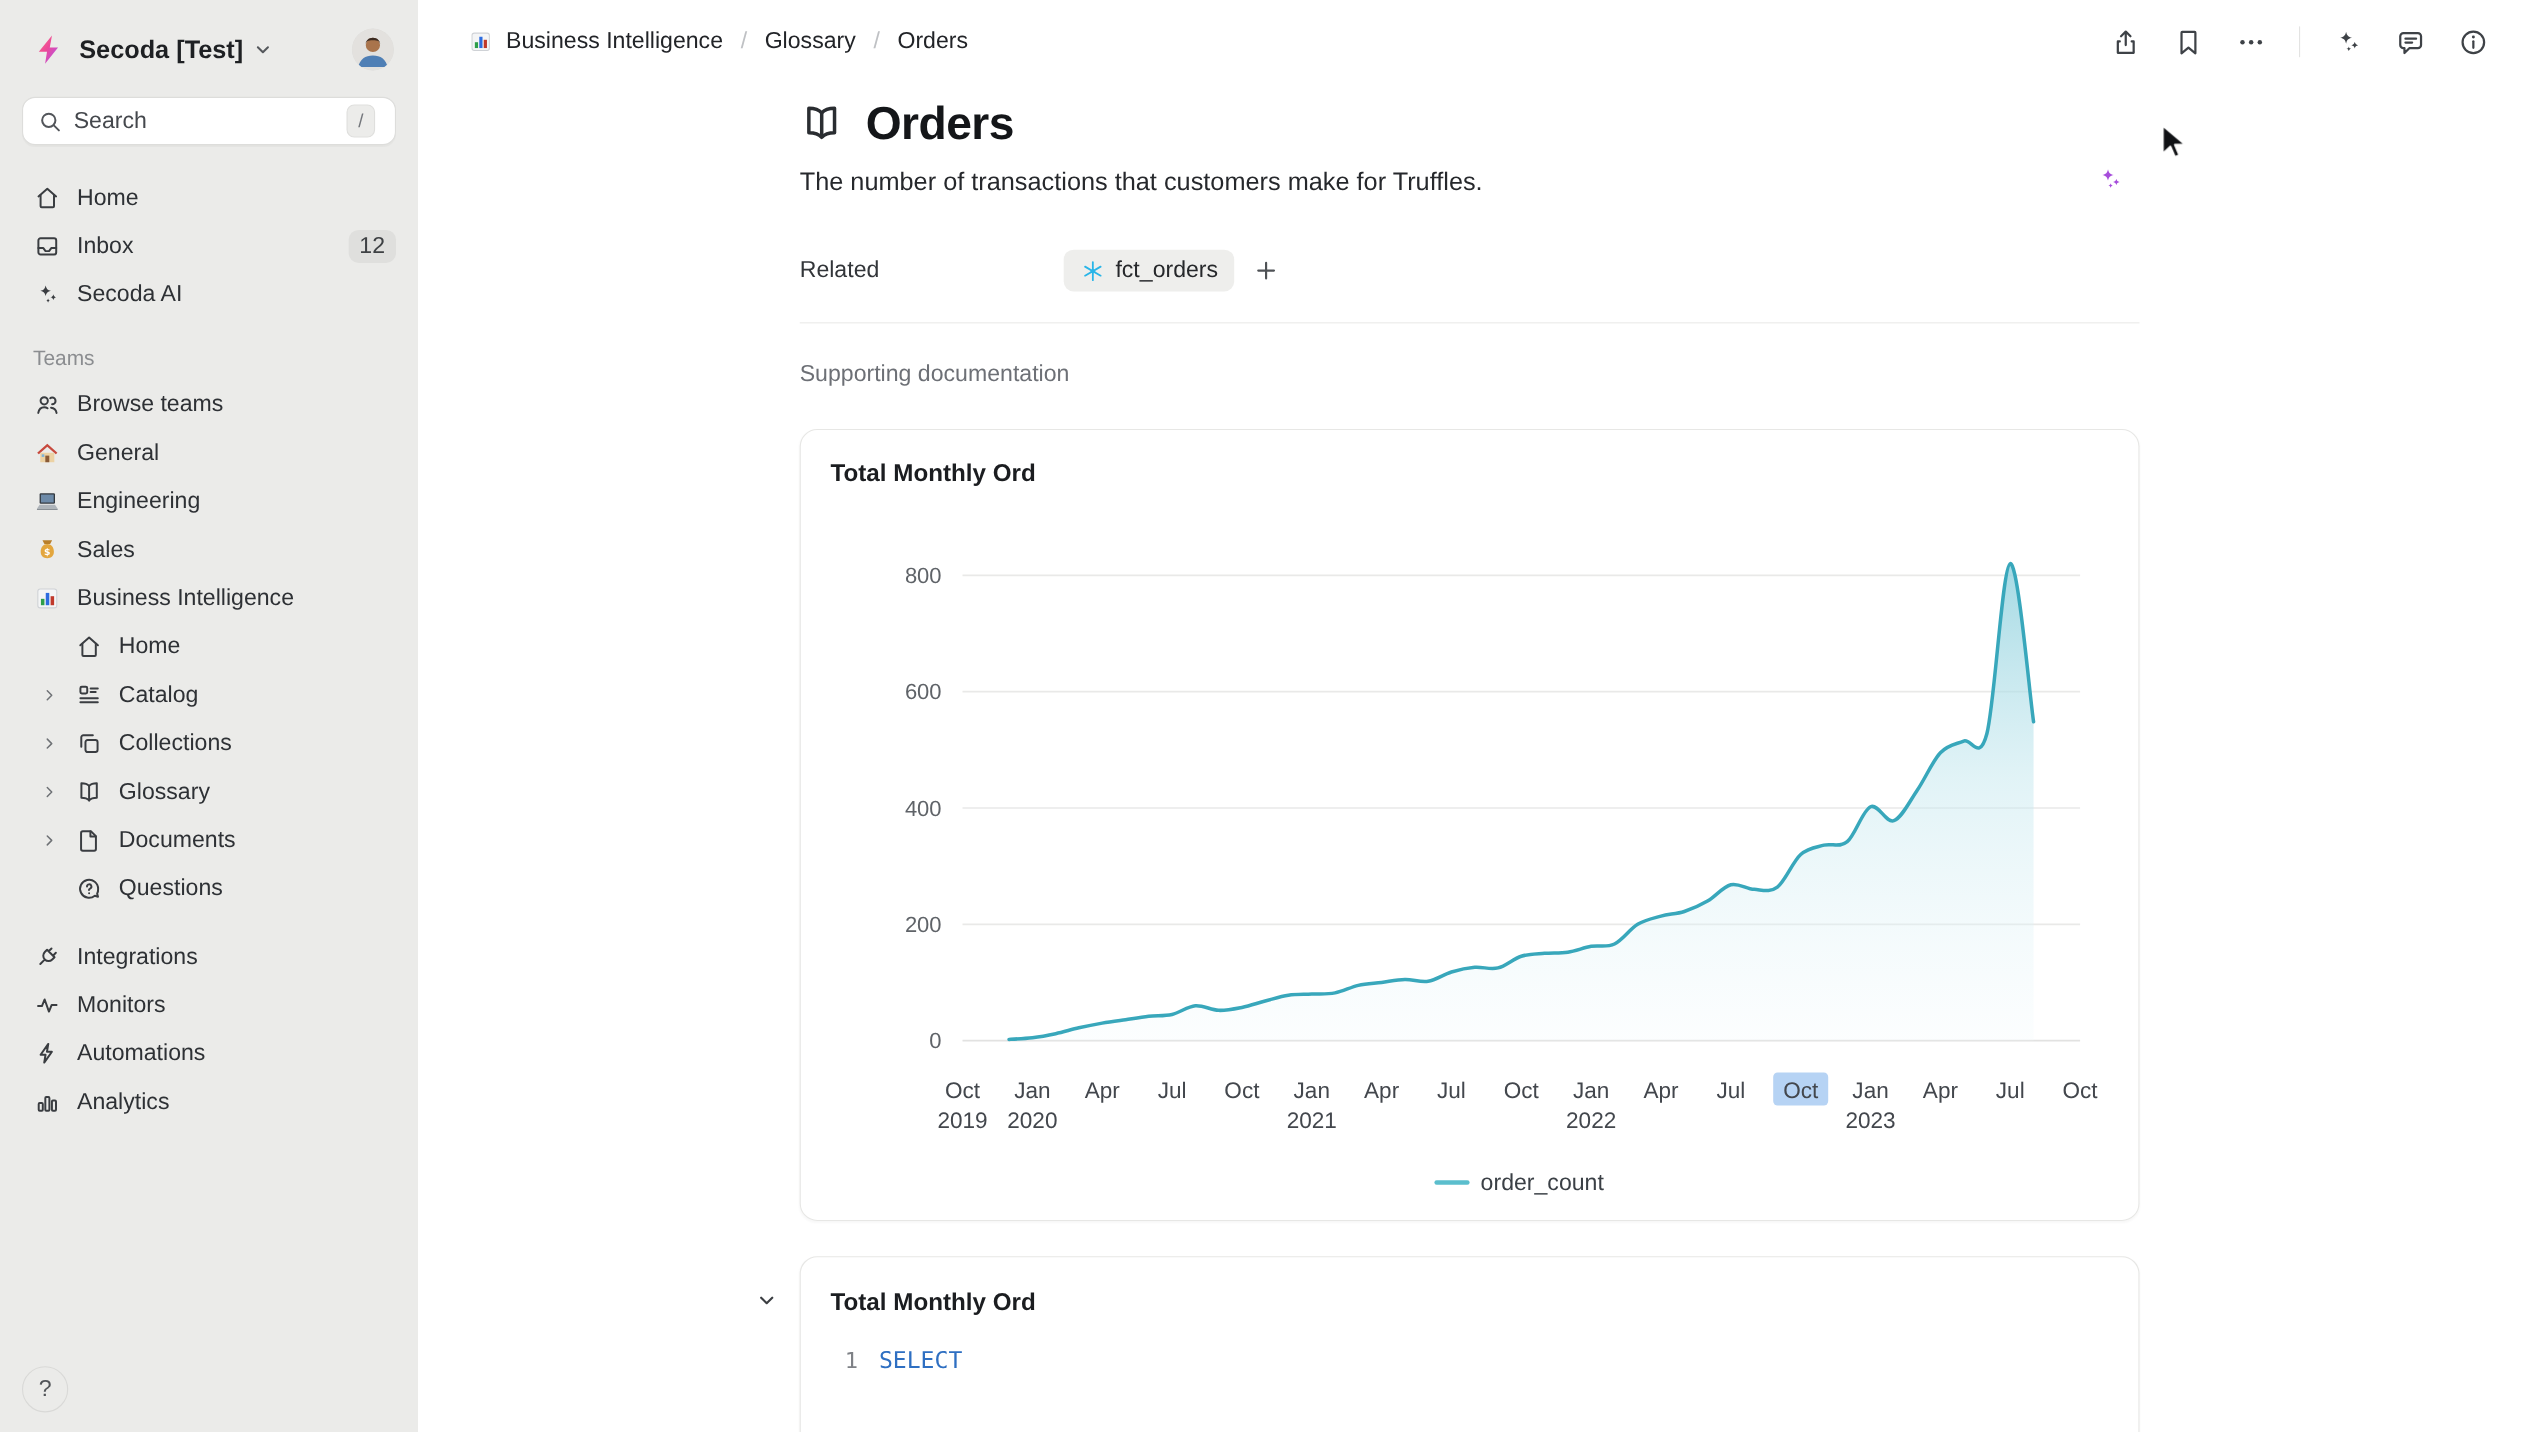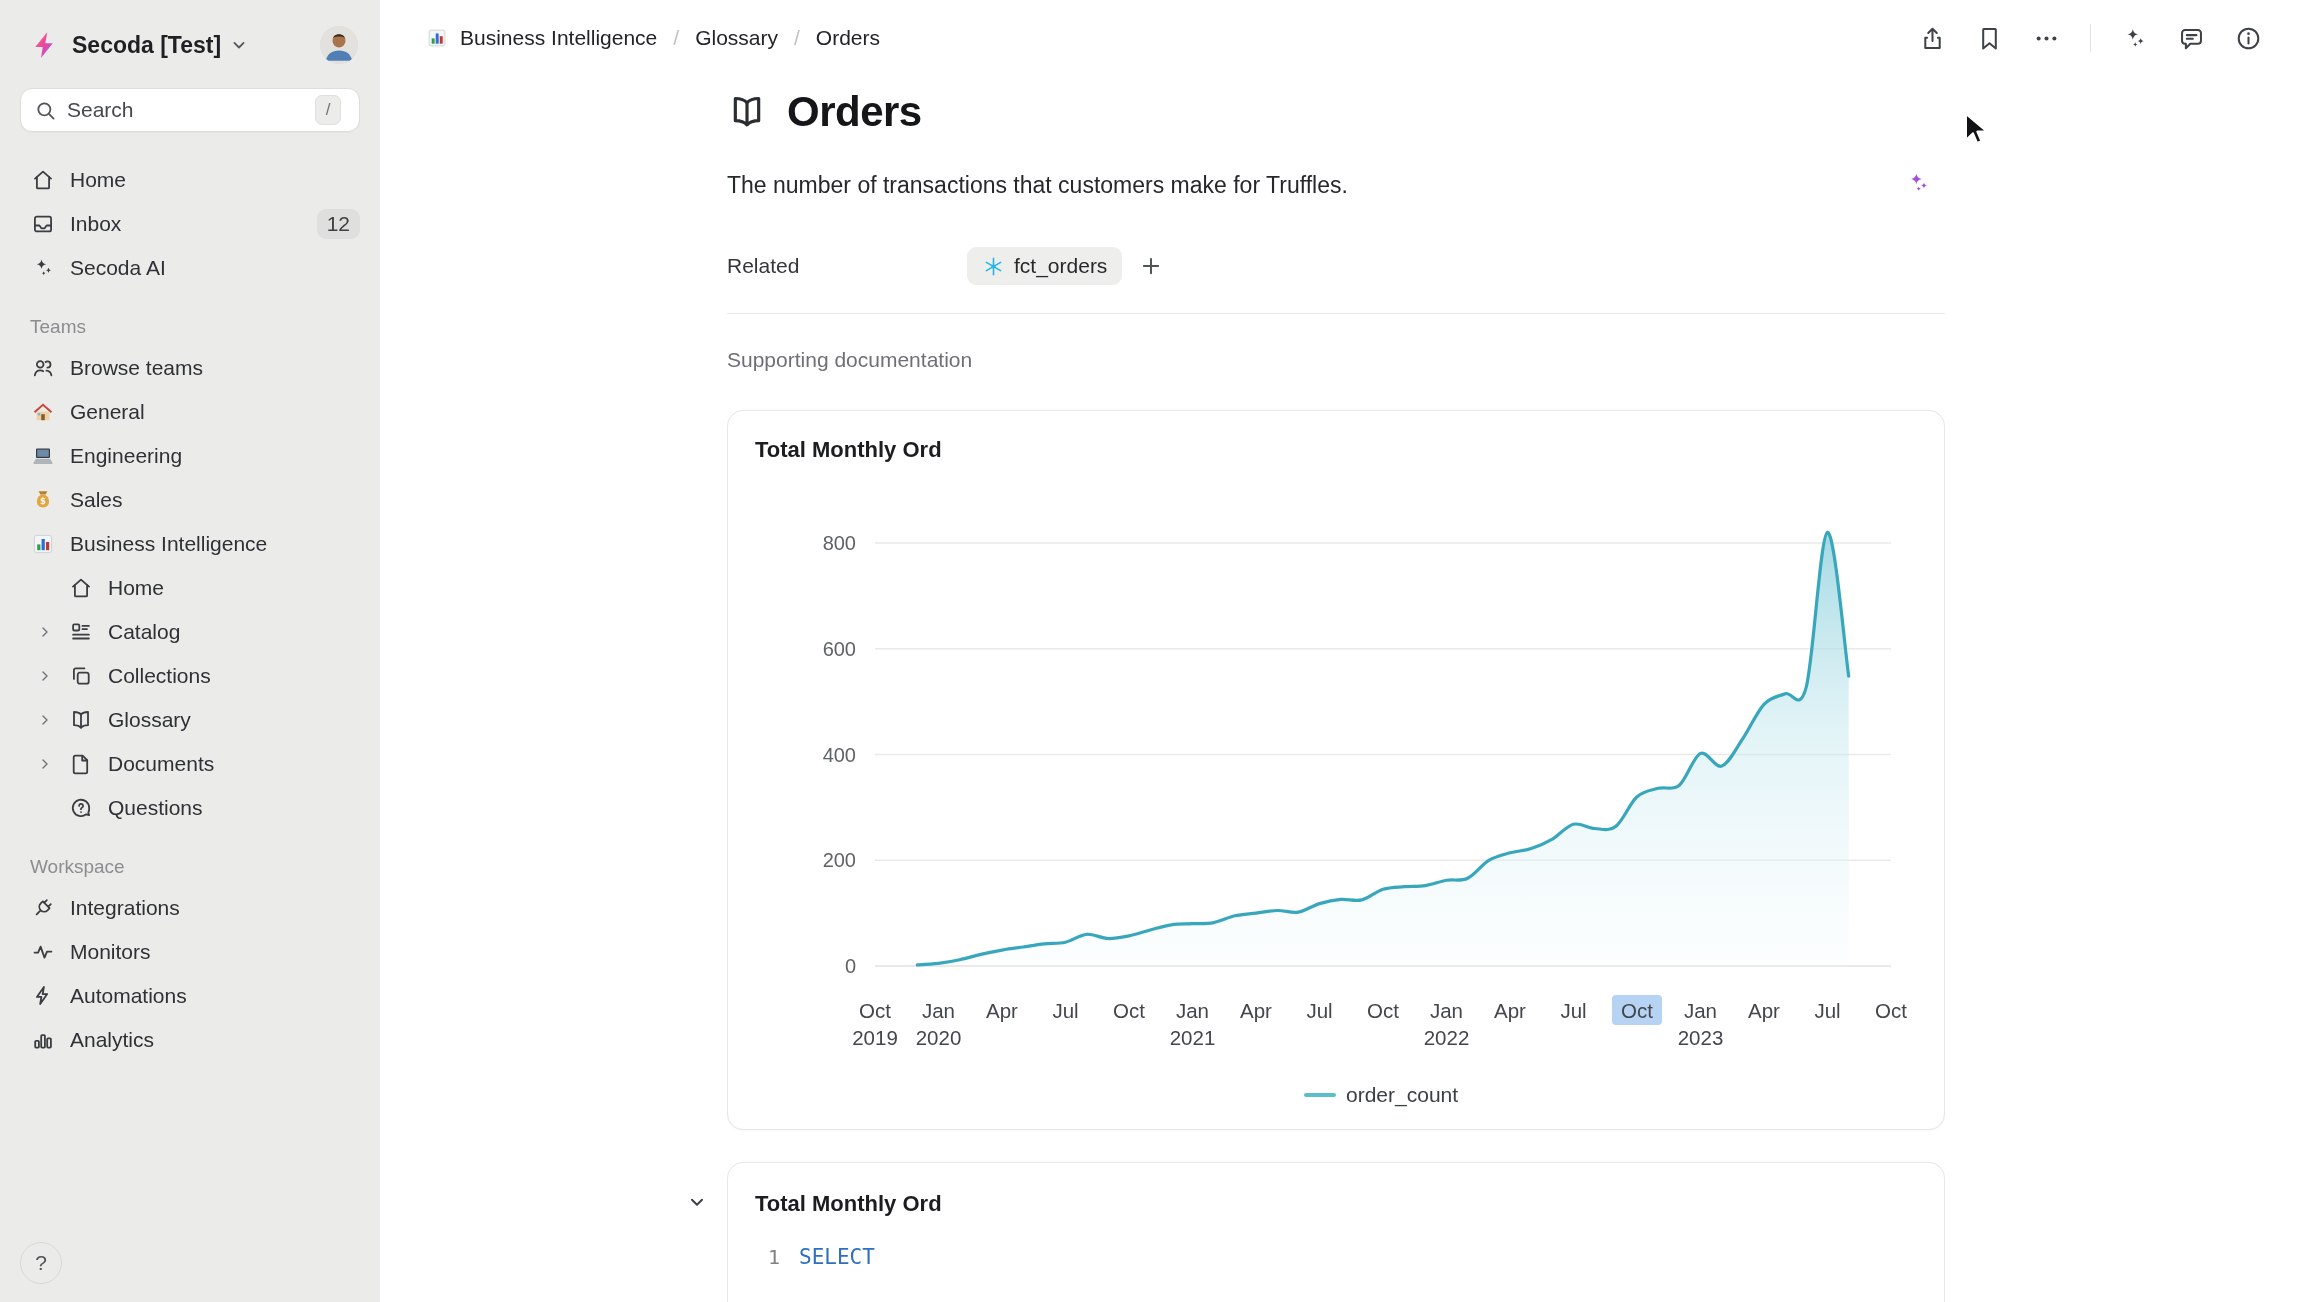--- a/index.html
+++ b/index.html
@@ -41,21 +41,21 @@
   .breadcrumb { display:flex; align-items:center; gap:16px; font-size:21px; color:#222428; }
   .breadcrumb .sep { color:#bfc1c4; }
   .breadcrumb .crumb { display:flex; align-items:center; gap:12px; cursor:pointer; }
   .tb-actions { margin-left:auto; display:flex; align-items:center; gap:30px; color:#3e4247; }
   .tb-actions .icon { cursor:pointer; }
   .tb-divider { width:1px; height:28px; background:#e3e3e2; }
 
   .content { width:1218px; margin:0 auto; position:relative; padding-top:10px; }
   .title-row { display:flex; align-items:center; gap:20px; margin-top:2px; color:#2a2d31; }
   .page-title { font-size:42px; font-weight:700; color:#141619; letter-spacing:-.5px; }
-  .desc-row { display:flex; align-items:flex-start; margin-top:36px; }
+  .desc-row { display:flex; align-items:flex-start; margin-top:16px; }
   .page-desc { font-size:23px; color:#26282c; }
   .ai-sparkle { margin-left:auto; color:#a64ddb; margin-right:14px; margin-top:-2px; }
 
   .meta { margin-top:44px; }
   .meta-row { display:flex; align-items:center; min-height:46px; margin-bottom:4px; }
   .meta-label { width:240px; font-size:21px; color:#33363a; flex:none; }
   .meta-values { display:flex; align-items:center; gap:10px; flex-wrap:wrap; }
   .pill { background:#eeeeec; border-radius:9px; padding:7px 15px; font-size:21px; color:#26282b;
     display:flex; align-items:center; gap:9px; cursor:pointer; }
   .plus-btn { color:#4f5256; margin-left:6px; cursor:pointer; }
@@ -285,21 +285,20 @@
             <svg width="24" height="24" viewBox="0 0 24 24" fill="none" stroke="currentColor" stroke-width="1.8" stroke-linecap="round" stroke-linejoin="round">
               <path d="M20.2 12a8.2 8.2 0 1 0-3 6.3l2.9.9-.8-2.8a8.2 8.2 0 0 0 .9-4.4z"></path>
               <path d="M10.1 9.9a2 2 0 1 1 2.8 1.9c-.7.3-1 .7-1 1.4"></path>
               <path d="M12 16.1h.01"></path>
             </svg>
           </span>
           <span>Questions</span>
         </div>
       </div>
       <div class="nav-section">
-        <div class="sec-title">Workspace</div>
         <div class="nav-item">
           <span class="icon">
             <svg width="24" height="24" viewBox="0 0 24 24" fill="none" stroke="currentColor" stroke-width="1.8" stroke-linecap="round" stroke-linejoin="round">
               <g transform="rotate(45 12 12)">
                 <path d="M9.2 3.8v3.7M14.8 3.8v3.7M7.2 7.5h9.6v2.9a4.8 4.8 0 0 1-9.6 0V7.5zM12 15.4V21"></path>
               </g>
             </svg>
           </span>
           <span>Integrations</span>
         </div>

